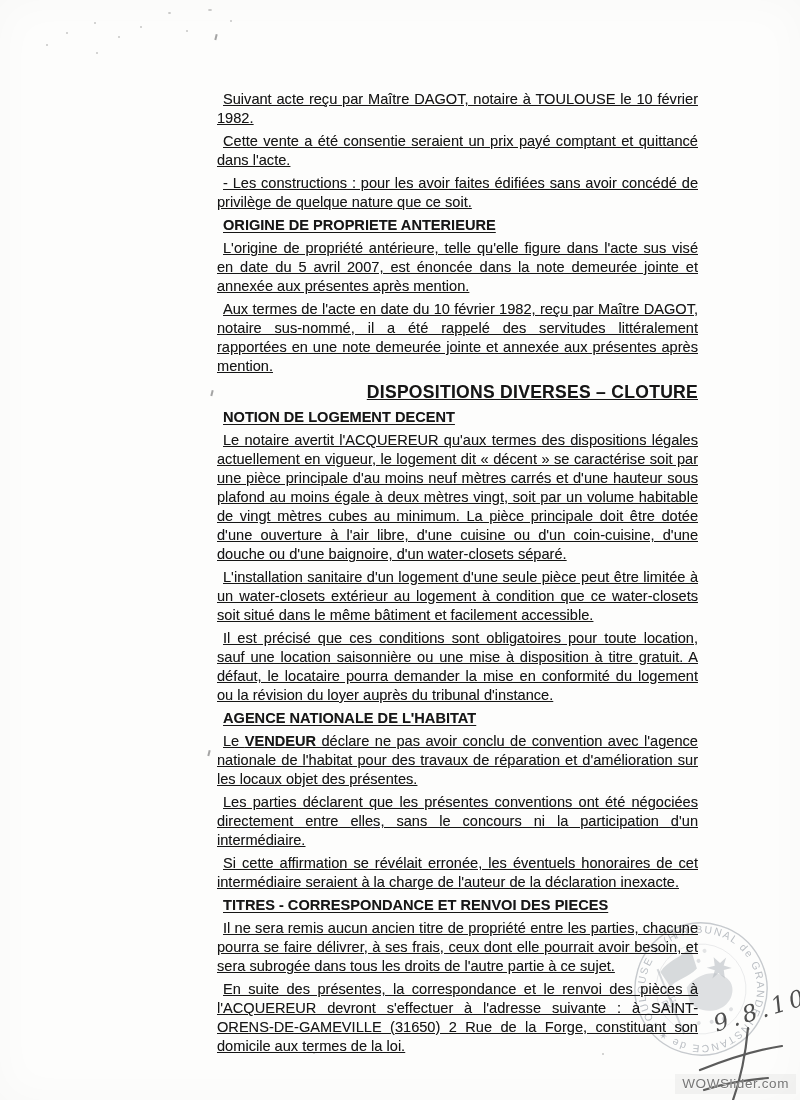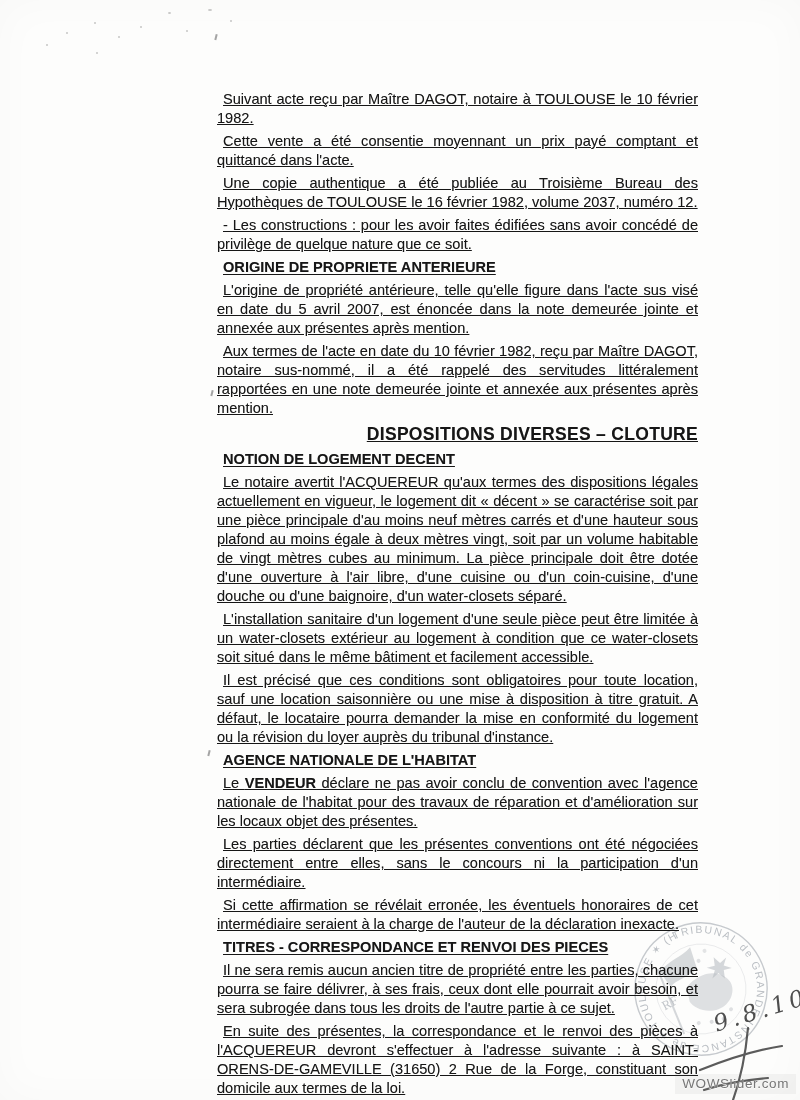--- a/index.html
+++ b/index.html
@@ -151,22 +151,21 @@
         <circle cx="97" cy="60" r="2" opacity="0.4" stroke="none"></circle>
         <circle cx="107" cy="54" r="2" opacity="0.35" stroke="none"></circle>
       </g>
       <text x="44" y="88" font-family="Liberation Serif, serif" font-size="13" fill="#9aa0a8" opacity="0.7">RF</text>
     </g>
   </svg>
 
   <div class="content">
 
     <p>Suivant acte reçu par Maître DAGOT, notaire à TOULOUSE le 10 février 1982.</p>
-    <p>Cette vente a été consentie moyennant un prix payé comptant et quittancé dans l'acte.</p>
-    <p>Une copie authentique a été publiée au Troisième Bureau des Hypothèques de TOULOUSE le 16 février 1982, volume 2037, numéro 12.</p>
+    <p>Cette vente a été consentie seraient un prix payé comptant et quittancé dans l'acte.</p>
     <p>- Les constructions : pour les avoir faites édifiées sans avoir concédé de privilège de quelque nature que ce soit.</p>
 
     <p class="sec-h h-origine">ORIGINE DE PROPRIETE ANTERIEURE</p>
     <p>L'origine de propriété antérieure, telle qu'elle figure dans l'acte sus visé en date du 5 avril 2007, est énoncée dans la note demeurée jointe et annexée aux présentes après mention.</p>
 
     <p>Aux termes de l'acte en date du 10 février 1982, reçu par Maître DAGOT, notaire sus-nommé, il a été rappelé des servitudes littéralement rapportées en une note demeurée jointe et annexée aux présentes après mention.</p>
 
     <p class="main-title">DISPOSITIONS DIVERSES – CLOTURE</p>
 
     <p class="sec-h">NOTION DE LOGEMENT DECENT</p>

